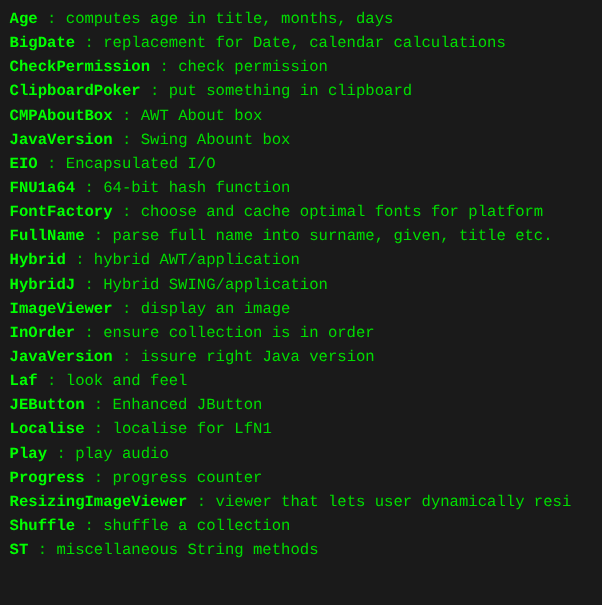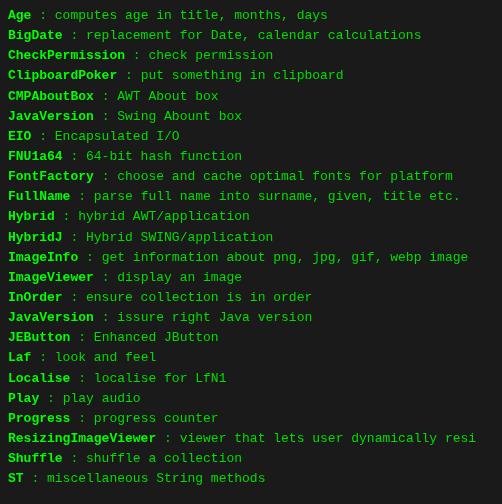--- a/index.html
+++ b/index.html
@@ -55,26 +55,25 @@
       <div class="line"><span class="keyword">CheckPermission</span><span class="separator"> :  </span><span class="description">check permission</span></div>
       <div class="line"><span class="keyword">ClipboardPoker</span><span class="separator"> :  </span><span class="description">put something in clipboard</span></div>
       <div class="line"><span class="keyword">CMPAboutBox</span><span class="separator"> :  </span><span class="description">AWT About box</span></div>
       <div class="line"><span class="keyword">JavaVersion</span><span class="separator"> :  </span><span class="description">Swing Abount box</span></div>
       <div class="line"><span class="keyword">EIO</span><span class="separator"> :  </span><span class="description">Encapsulated I/O</span></div>
       <div class="line"><span class="keyword">FNU1a64</span><span class="separator"> :  </span><span class="description">64-bit hash function</span></div>
       <div class="line"><span class="keyword">FontFactory</span><span class="separator"> :  </span><span class="description">choose and cache optimal fonts for platform</span></div>
       <div class="line"><span class="keyword">FullName</span><span class="separator"> :  </span><span class="description">parse full name into surname, given, title etc.</span></div>
       <div class="line"><span class="keyword">Hybrid</span><span class="separator"> :  </span><span class="description">hybrid AWT/application</span></div>
       <div class="line"><span class="keyword">HybridJ</span><span class="separator"> :  </span><span class="description">Hybrid SWING/application</span></div>
-      <div class="line"><span class="keyword">ImageInfo</span><span class="separator"> :  </span><span class="description">get information about png, jpg, gif, webp image</span></div>
       <div class="line"><span class="keyword">ImageViewer</span><span class="separator"> :  </span><span class="description">display an image</span></div>
       <div class="line"><span class="keyword">InOrder</span><span class="separator"> :  </span><span class="description">ensure collection is in order</span></div>
       <div class="line"><span class="keyword">JavaVersion</span><span class="separator"> :  </span><span class="description">issure right Java version</span></div>
+      <div class="line"><span class="keyword">Laf</span><span class="separator"> :  </span><span class="description">look and feel</span></div>
       <div class="line"><span class="keyword">JEButton</span><span class="separator"> :  </span><span class="description">Enhanced JButton</span></div>
-      <div class="line"><span class="keyword">Laf</span><span class="separator"> :  </span><span class="description">look and feel</span></div>
       <div class="line"><span class="keyword">Localise</span><span class="separator"> :  </span><span class="description">localise for LfN1</span></div>
       <div class="line"><span class="keyword">Play</span><span class="separator"> :  </span><span class="description">play audio</span></div>
       <div class="line"><span class="keyword">Progress</span><span class="separator"> :  </span><span class="description">progress counter</span></div>
       <div class="line"><span class="keyword">ResizingImageViewer</span><span class="separator"> :  </span><span class="description">viewer that lets user dynamically resi</span></div>
       <div class="line"><span class="keyword">Shuffle</span><span class="separator"> :  </span><span class="description">shuffle a collection</span></div>
       <div class="line"><span class="keyword">ST</span><span class="separator"> :  </span><span class="description">miscellaneous String methods</span></div>
     </div>
 </div>
 
 </body></html>

